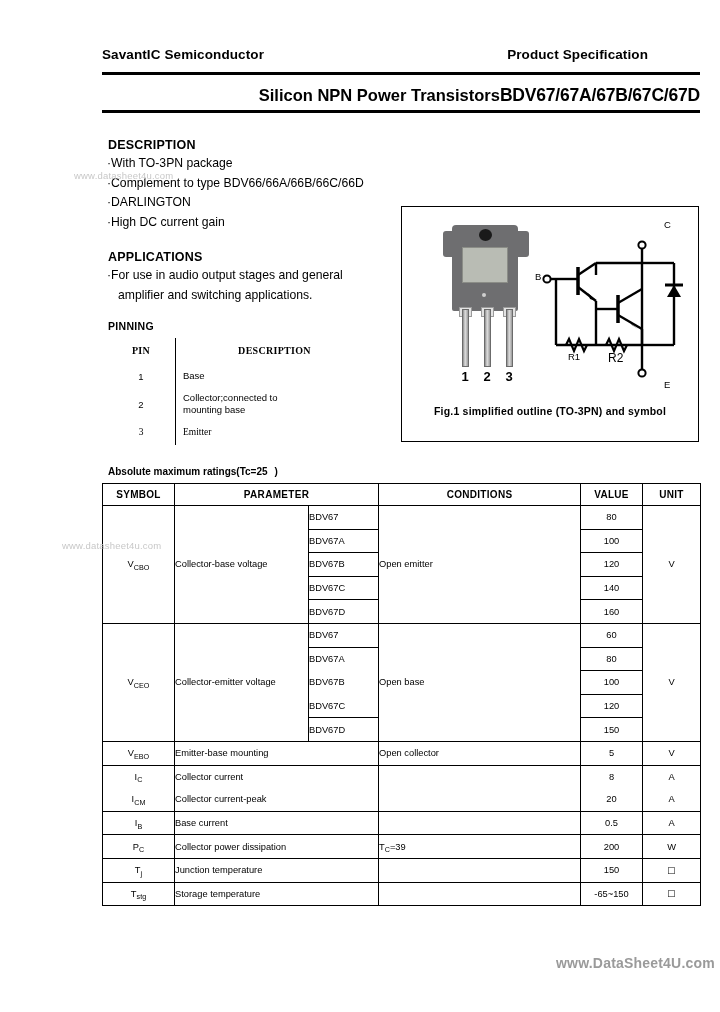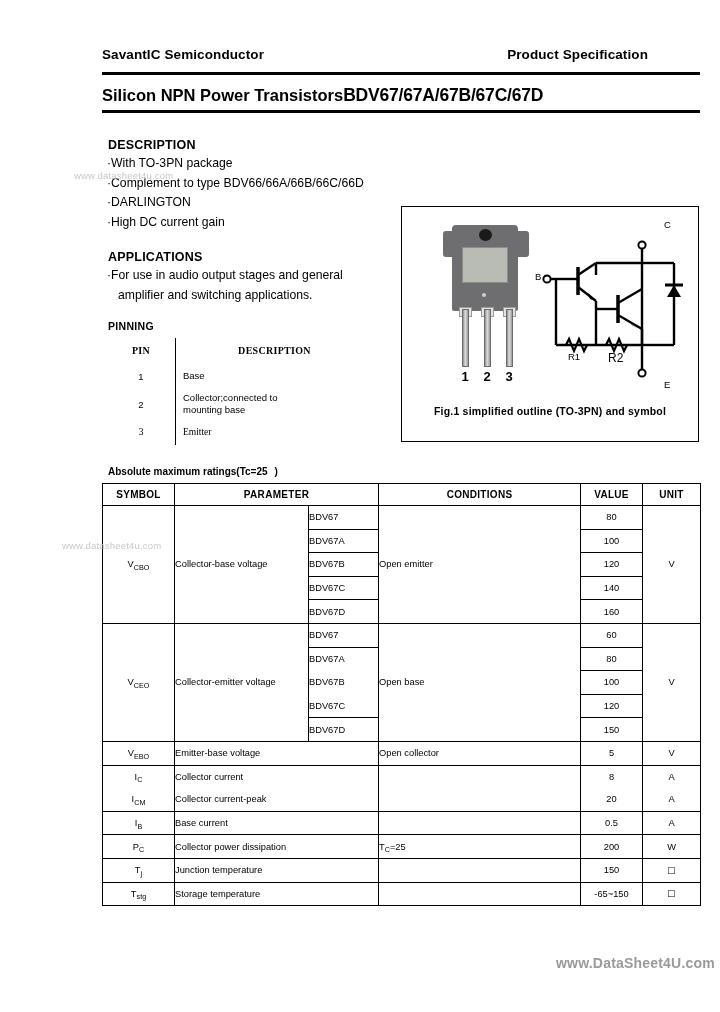--- a/index.html
+++ b/index.html
@@ -39,21 +39,21 @@
     left: 62px;
     width: 598px;
     height: 3px;
     background: #000;
   }
   .hdr-row2 {
     position: absolute;
     left: 62px; top: 85px;
     width: 598px;
     display: flex;
-    justify-content: flex-start;
+    justify-content: flex-end;
     align-items: baseline;
     font-size: 16.5px;
     font-weight: bold;
   }
   .hdr-row2 .part { font-size: 17.5px; letter-spacing: -0.2px; }
 
   
   .sec-title {
     position: absolute;
     font-size: 12.5px;
@@ -495,21 +495,21 @@
     </tr>
     <tr>
       <td class="c-type">BDV67D</td>
       <td class="c-val">150</td>
     </tr>
 
     <tr>
       <td class="c-sym">
         <span>V</span><sub>EBO</sub>
       </td>
-      <td class="c-par" colspan="2">Emitter-base voltage</td>
+      <td class="c-par" colspan="2">Emitter-base mounting</td>
       <td class="c-cond">Open collector</td>
       <td class="c-val">5</td>
       <td class="c-unit">V</td>
     </tr>
 
     <tr>
       <td class="c-sym nb-b">
         <span>I</span><sub>C</sub>
       </td>
       <td class="c-par nb-b" colspan="2">Collector current</td>
@@ -537,21 +537,21 @@
       <td class="c-val">0.5</td>
       <td class="c-unit">A</td>
     </tr>
 
     <tr>
       <td class="c-sym">
         <span>P</span><sub>C</sub>
       </td>
       <td class="c-par" colspan="2">Collector power dissipation</td>
       <td class="c-cond">
-        <span>T</span><sub>C</sub><span>=25</span><span class="missing-glyph"></span>
+        <span>T</span><sub>C</sub><span>=39</span><span class="missing-glyph"></span>
       </td>
       <td class="c-val">200</td>
       <td class="c-unit">W</td>
     </tr>
 
     <tr>
       <td class="c-sym">
         <span>T</span><sub>j</sub>
       </td>
       <td class="c-par" colspan="2">Junction temperature</td>

